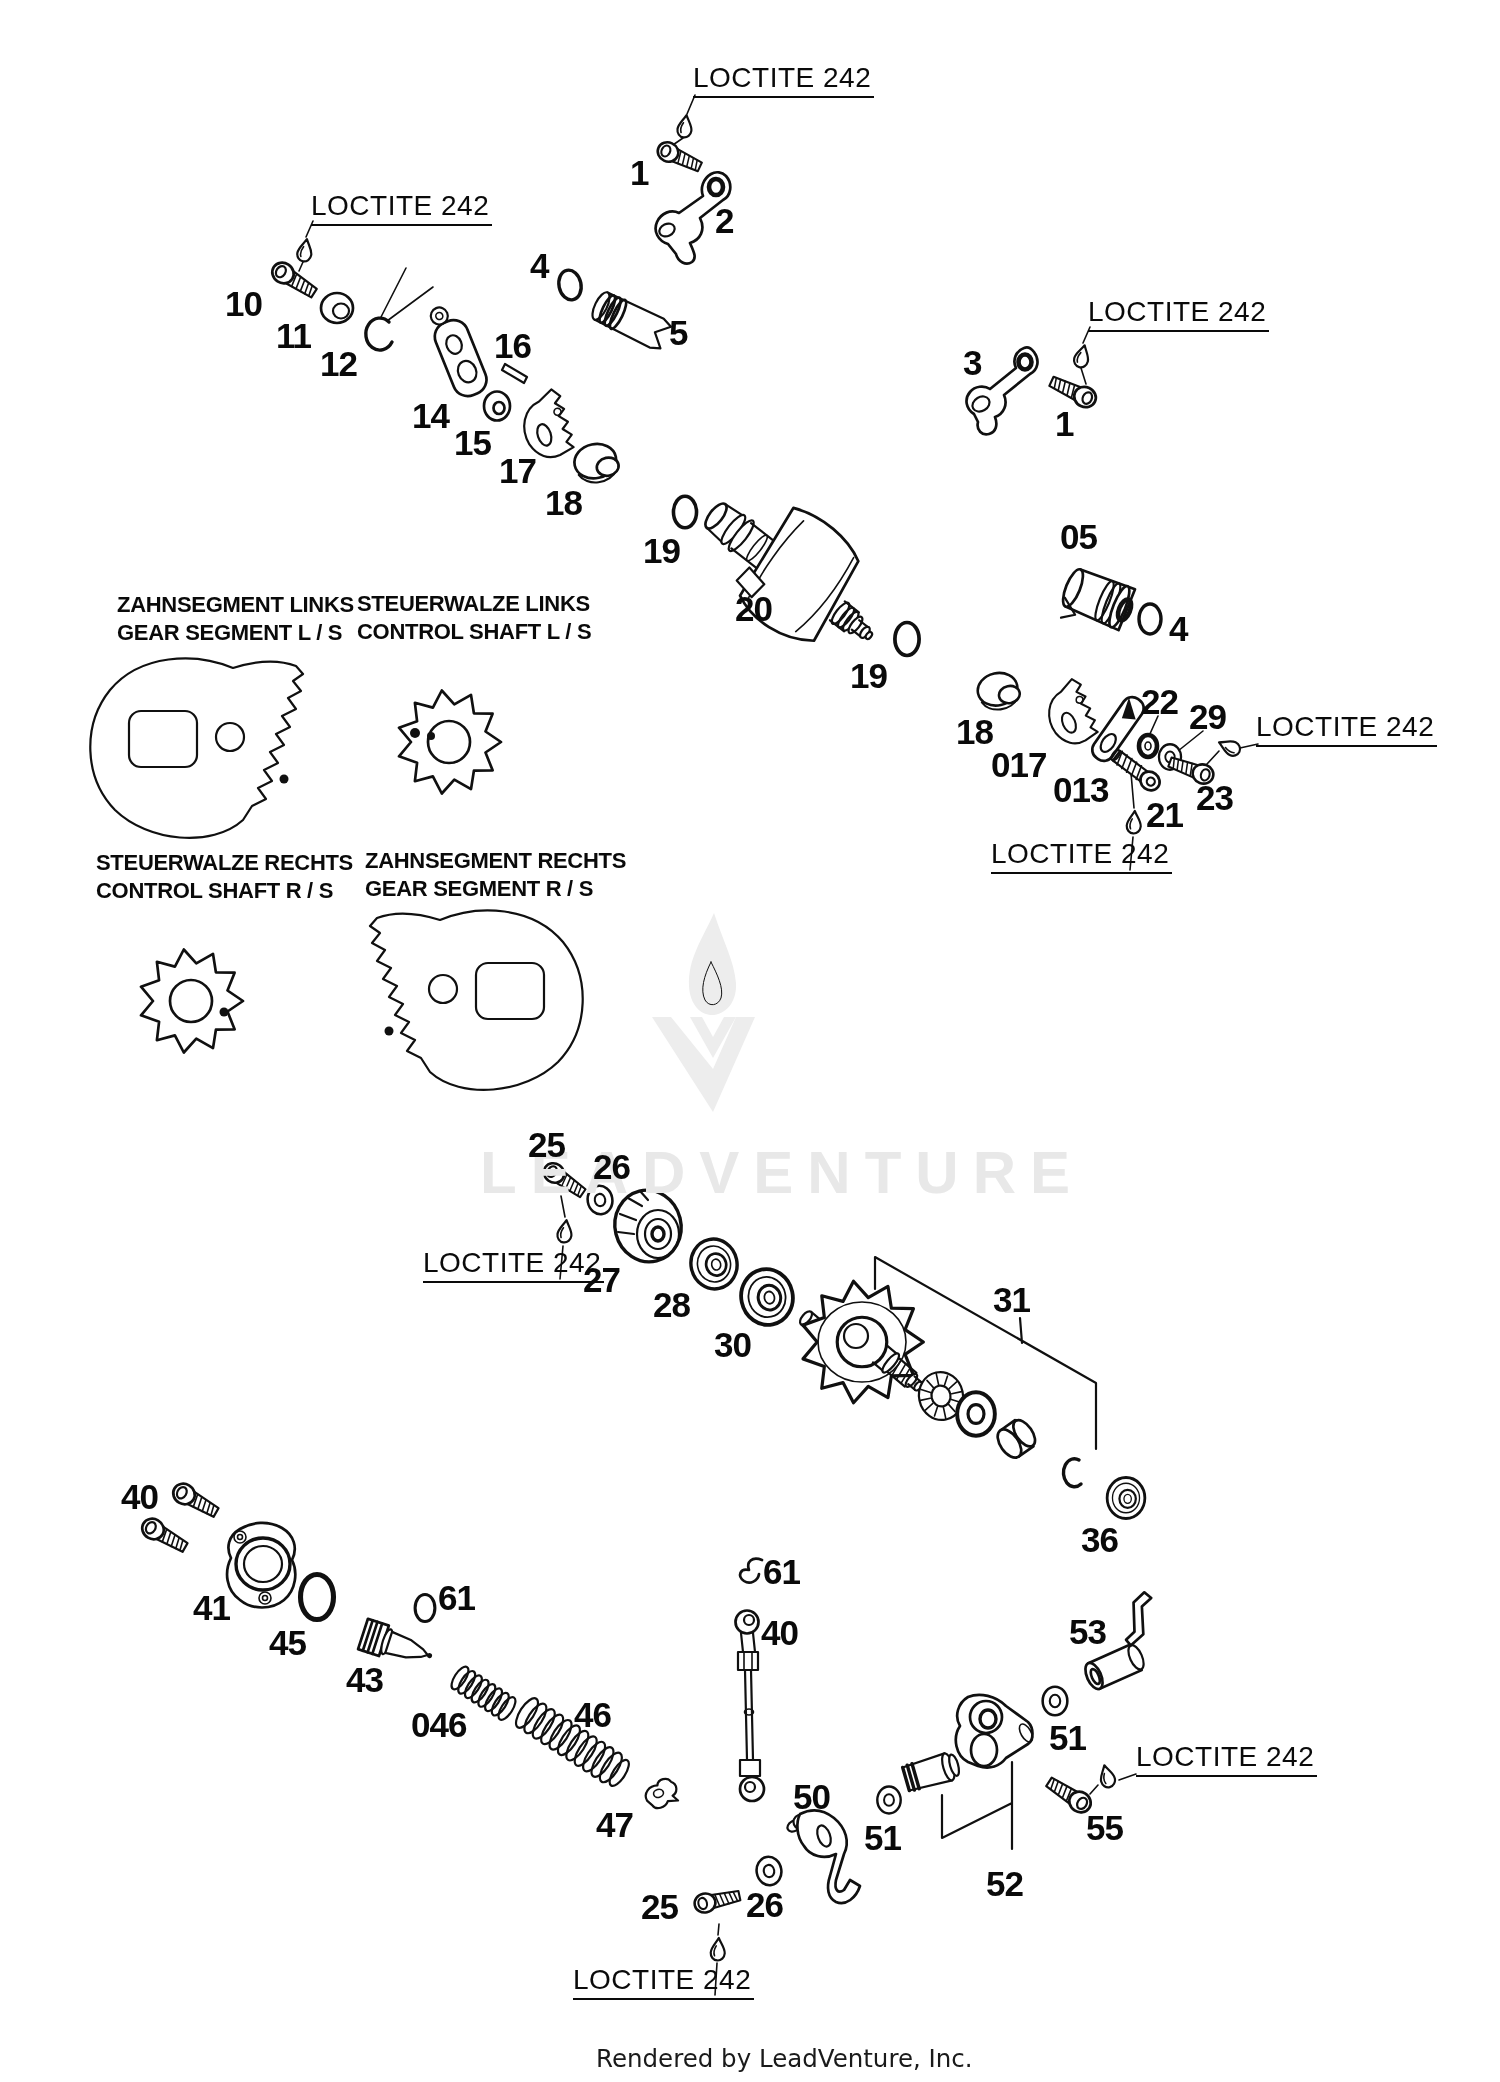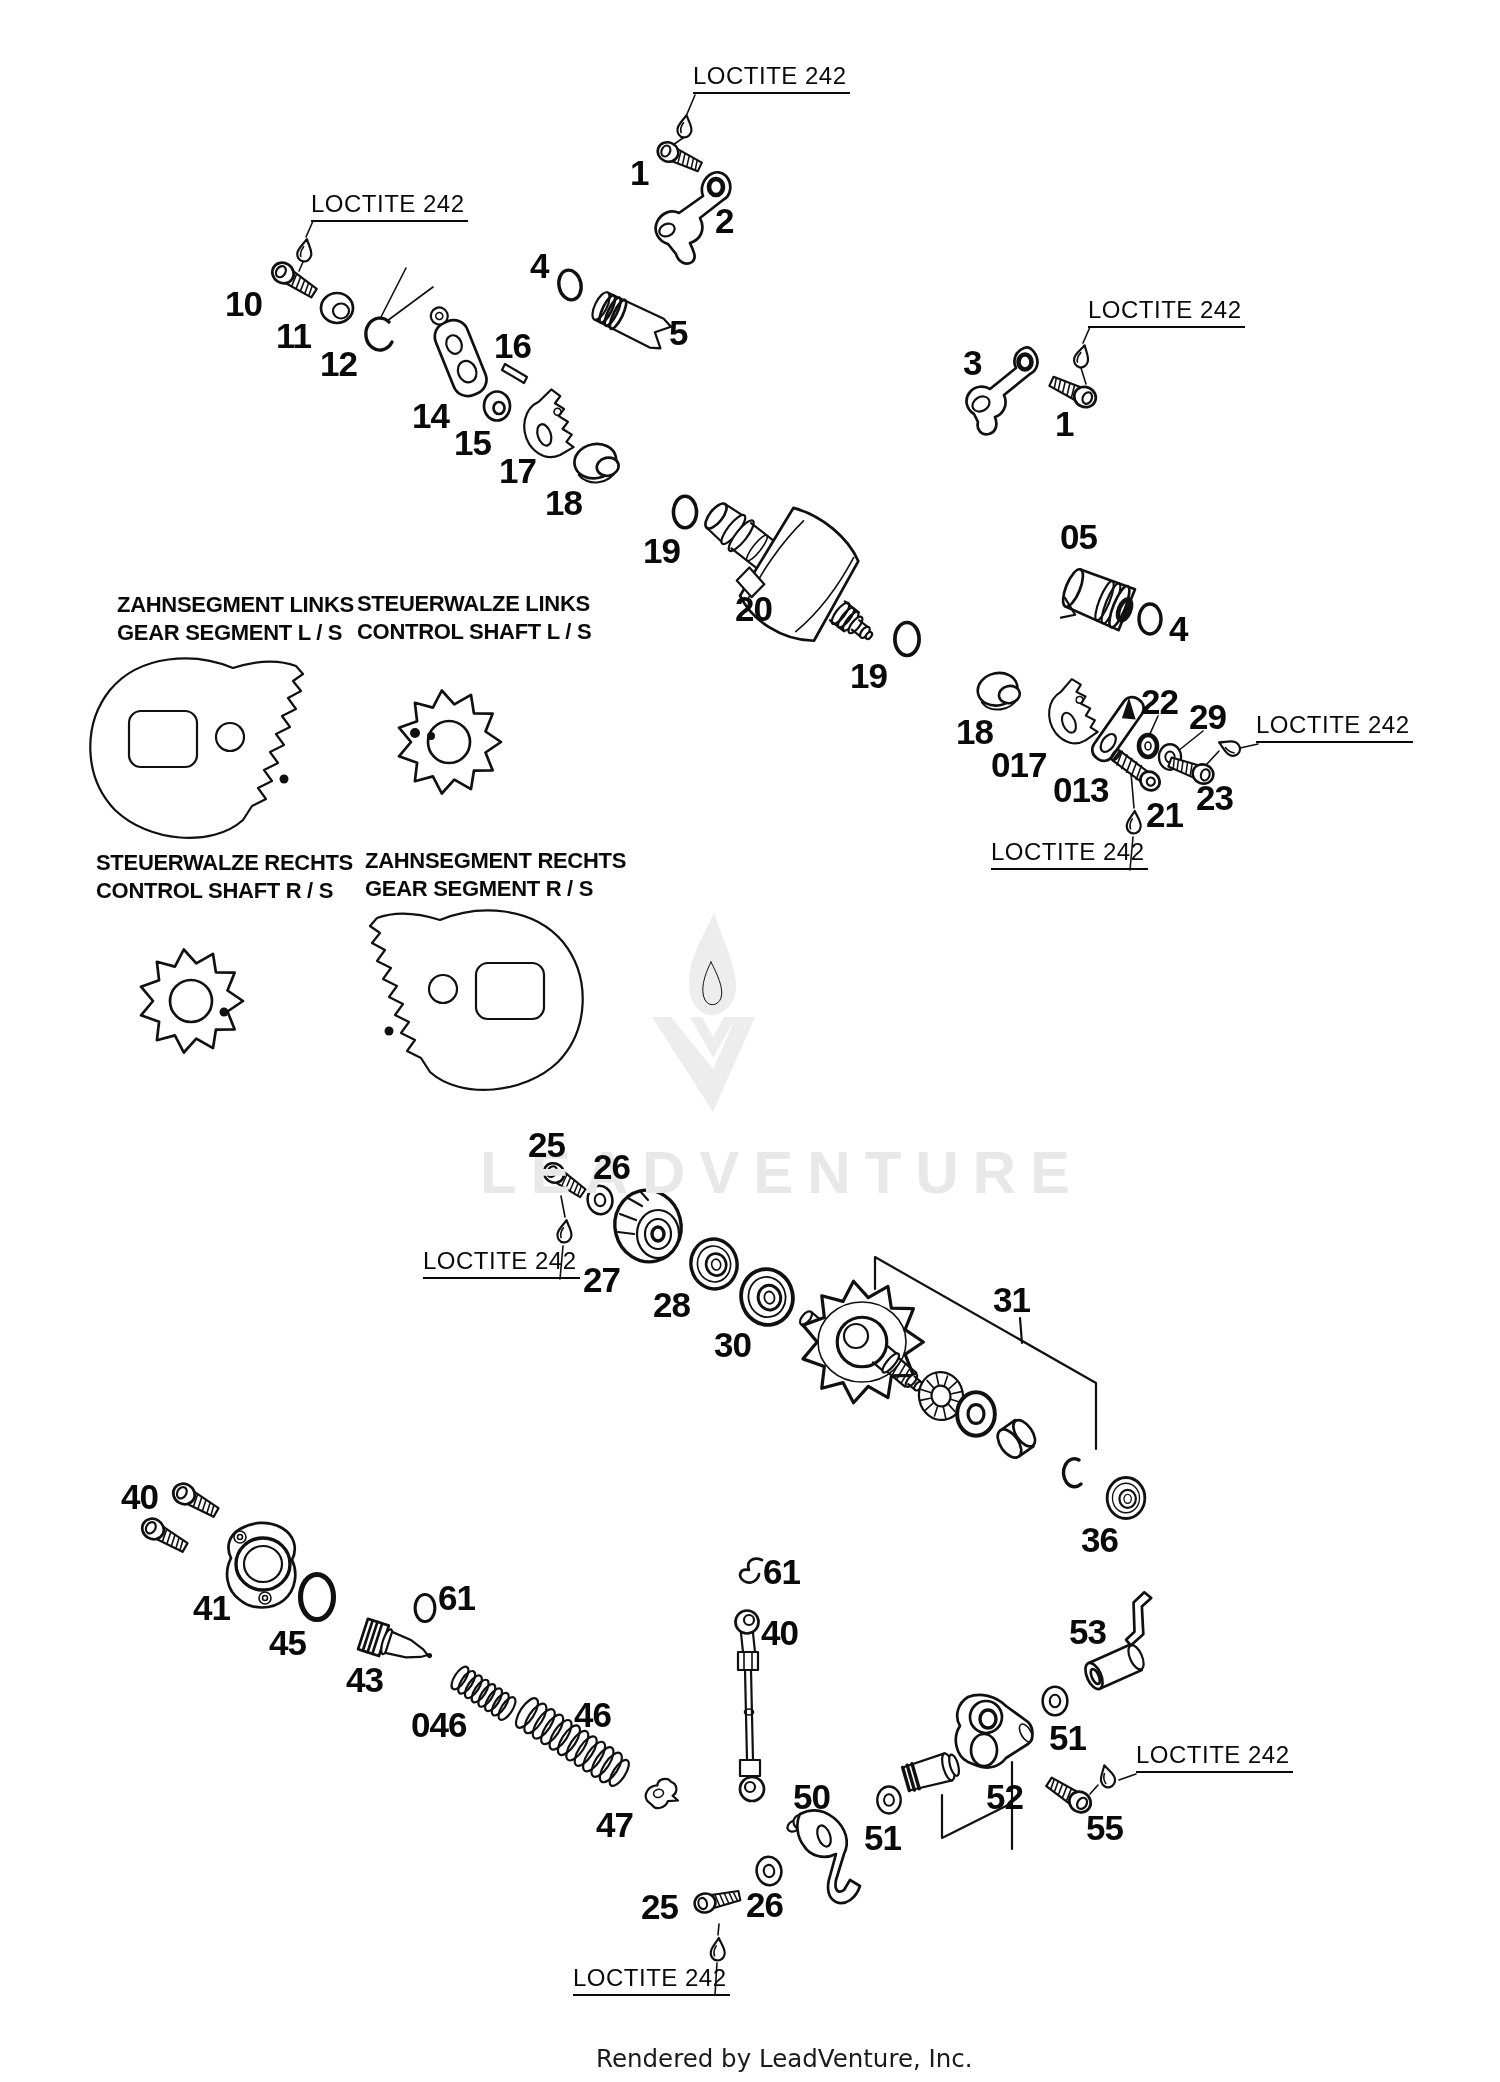--- a/index.html
+++ b/index.html
@@ -6,21 +6,21 @@
   #page{position:relative;width:1500px;height:2082px;background:#ffffff;overflow:hidden;
         font-family:"Liberation Sans",sans-serif;color:#0a0a0a;}
   svg{position:absolute;left:0;top:0;width:1500px;height:2082px;}
   svg path,svg ellipse,svg circle,svg rect,svg line,svg polyline{
       stroke:#101010;fill:none;stroke-linecap:round;stroke-linejoin:round;}
   .s1{stroke-width:1.6px}.s2{stroke-width:2.2px}.s3{stroke-width:2.7px}
   .s4{stroke-width:3.4px}.s5{stroke-width:4.6px}
   .fw{fill:#ffffff}.fk{fill:#101010;stroke:none}.fg{fill:#ededed;stroke:none}
   .callout{position:absolute;font-weight:bold;font-size:35px;letter-spacing:-1px;
            color:#0a0a0a;white-space:nowrap;z-index:3;}
-  .loctite{position:absolute;font-size:24px;letter-spacing:.5px;color:#0a0a0a;
+  .loctite{position:absolute;font-size:28px;letter-spacing:.5px;color:#0a0a0a;
            border-bottom:2px solid #0a0a0a;padding:0 3px 2px 0;white-space:nowrap;z-index:3;}
   .seclabel{position:absolute;font-size:22px;font-weight:bold;line-height:28px;
             letter-spacing:-.3px;white-space:nowrap;z-index:3;}
   .seclabel span{display:block;}
   .wmtext{position:absolute;left:480px;top:1138px;font-size:60px;font-weight:bold;
           letter-spacing:14px;color:#e8e8e8;z-index:1;white-space:nowrap;}
   .footer{position:absolute;left:596px;top:2044px;font-size:24.5px;color:#1a1a1a;
           font-family:"DejaVu Sans",sans-serif;z-index:3;white-space:nowrap;}
 </style>
 </head>
@@ -416,21 +416,21 @@
   <div class="callout" style="left:438px;top:1578px">61</div>
   <div class="callout" style="left:411px;top:1705px">046</div>
   <div class="callout" style="left:574px;top:1695px">46</div>
   <div class="callout" style="left:596px;top:1805px">47</div>
   <div class="callout" style="left:763px;top:1552px">61</div>
   <div class="callout" style="left:761px;top:1613px">40</div>
   <div class="callout" style="left:793px;top:1777px">50</div>
   <div class="callout" style="left:864px;top:1818px">51</div>
   <div class="callout" style="left:1069px;top:1612px">53</div>
   <div class="callout" style="left:1049px;top:1718px">51</div>
-  <div class="callout" style="left:986px;top:1777px">52</div>
+  <div class="callout" style="left:986px;top:1864px">52</div>
   <div class="callout" style="left:1086px;top:1808px">55</div>
   <div class="callout" style="left:641px;top:1887px">25</div>
   <div class="callout" style="left:746px;top:1885px">26</div>
 
   <div class="loctite" style="left:693px;top:62px">LOCTITE 242</div>
   <div class="loctite" style="left:311px;top:190px">LOCTITE 242</div>
   <div class="loctite" style="left:1088px;top:296px">LOCTITE 242</div>
   <div class="loctite" style="left:1256px;top:711px">LOCTITE 242</div>
   <div class="loctite" style="left:991px;top:838px">LOCTITE 242</div>
   <div class="loctite" style="left:423px;top:1247px">LOCTITE 242</div>

